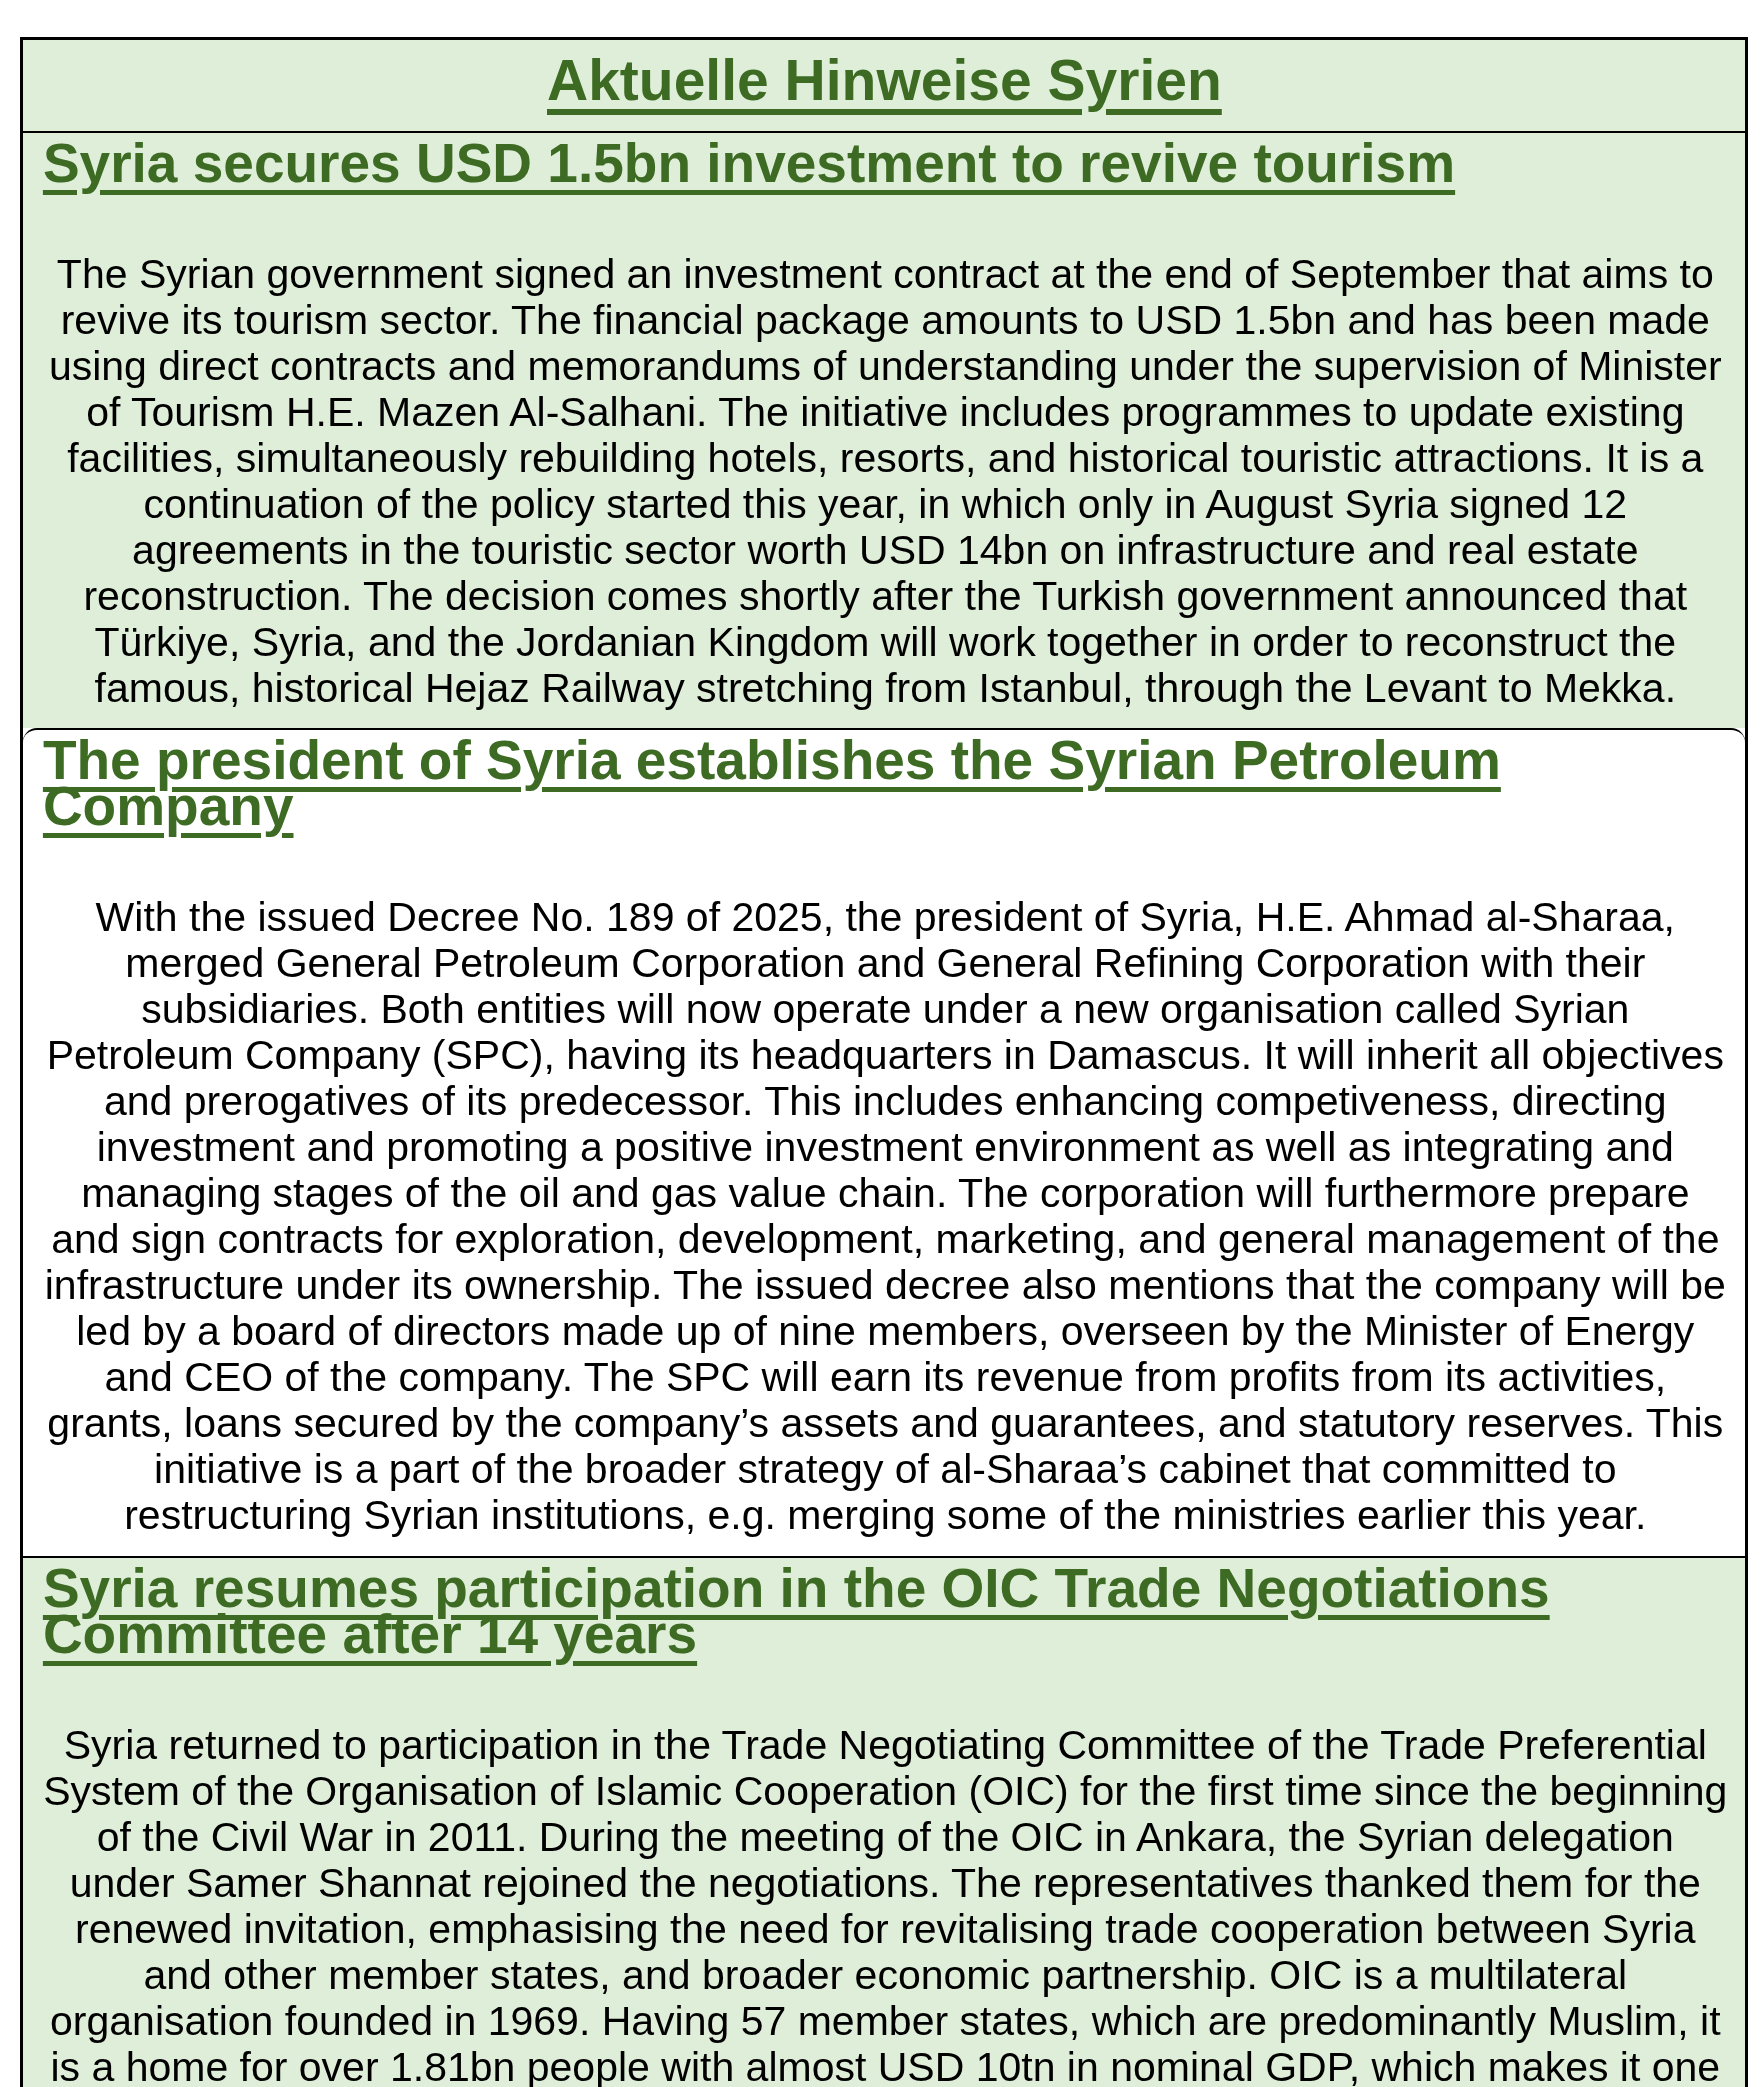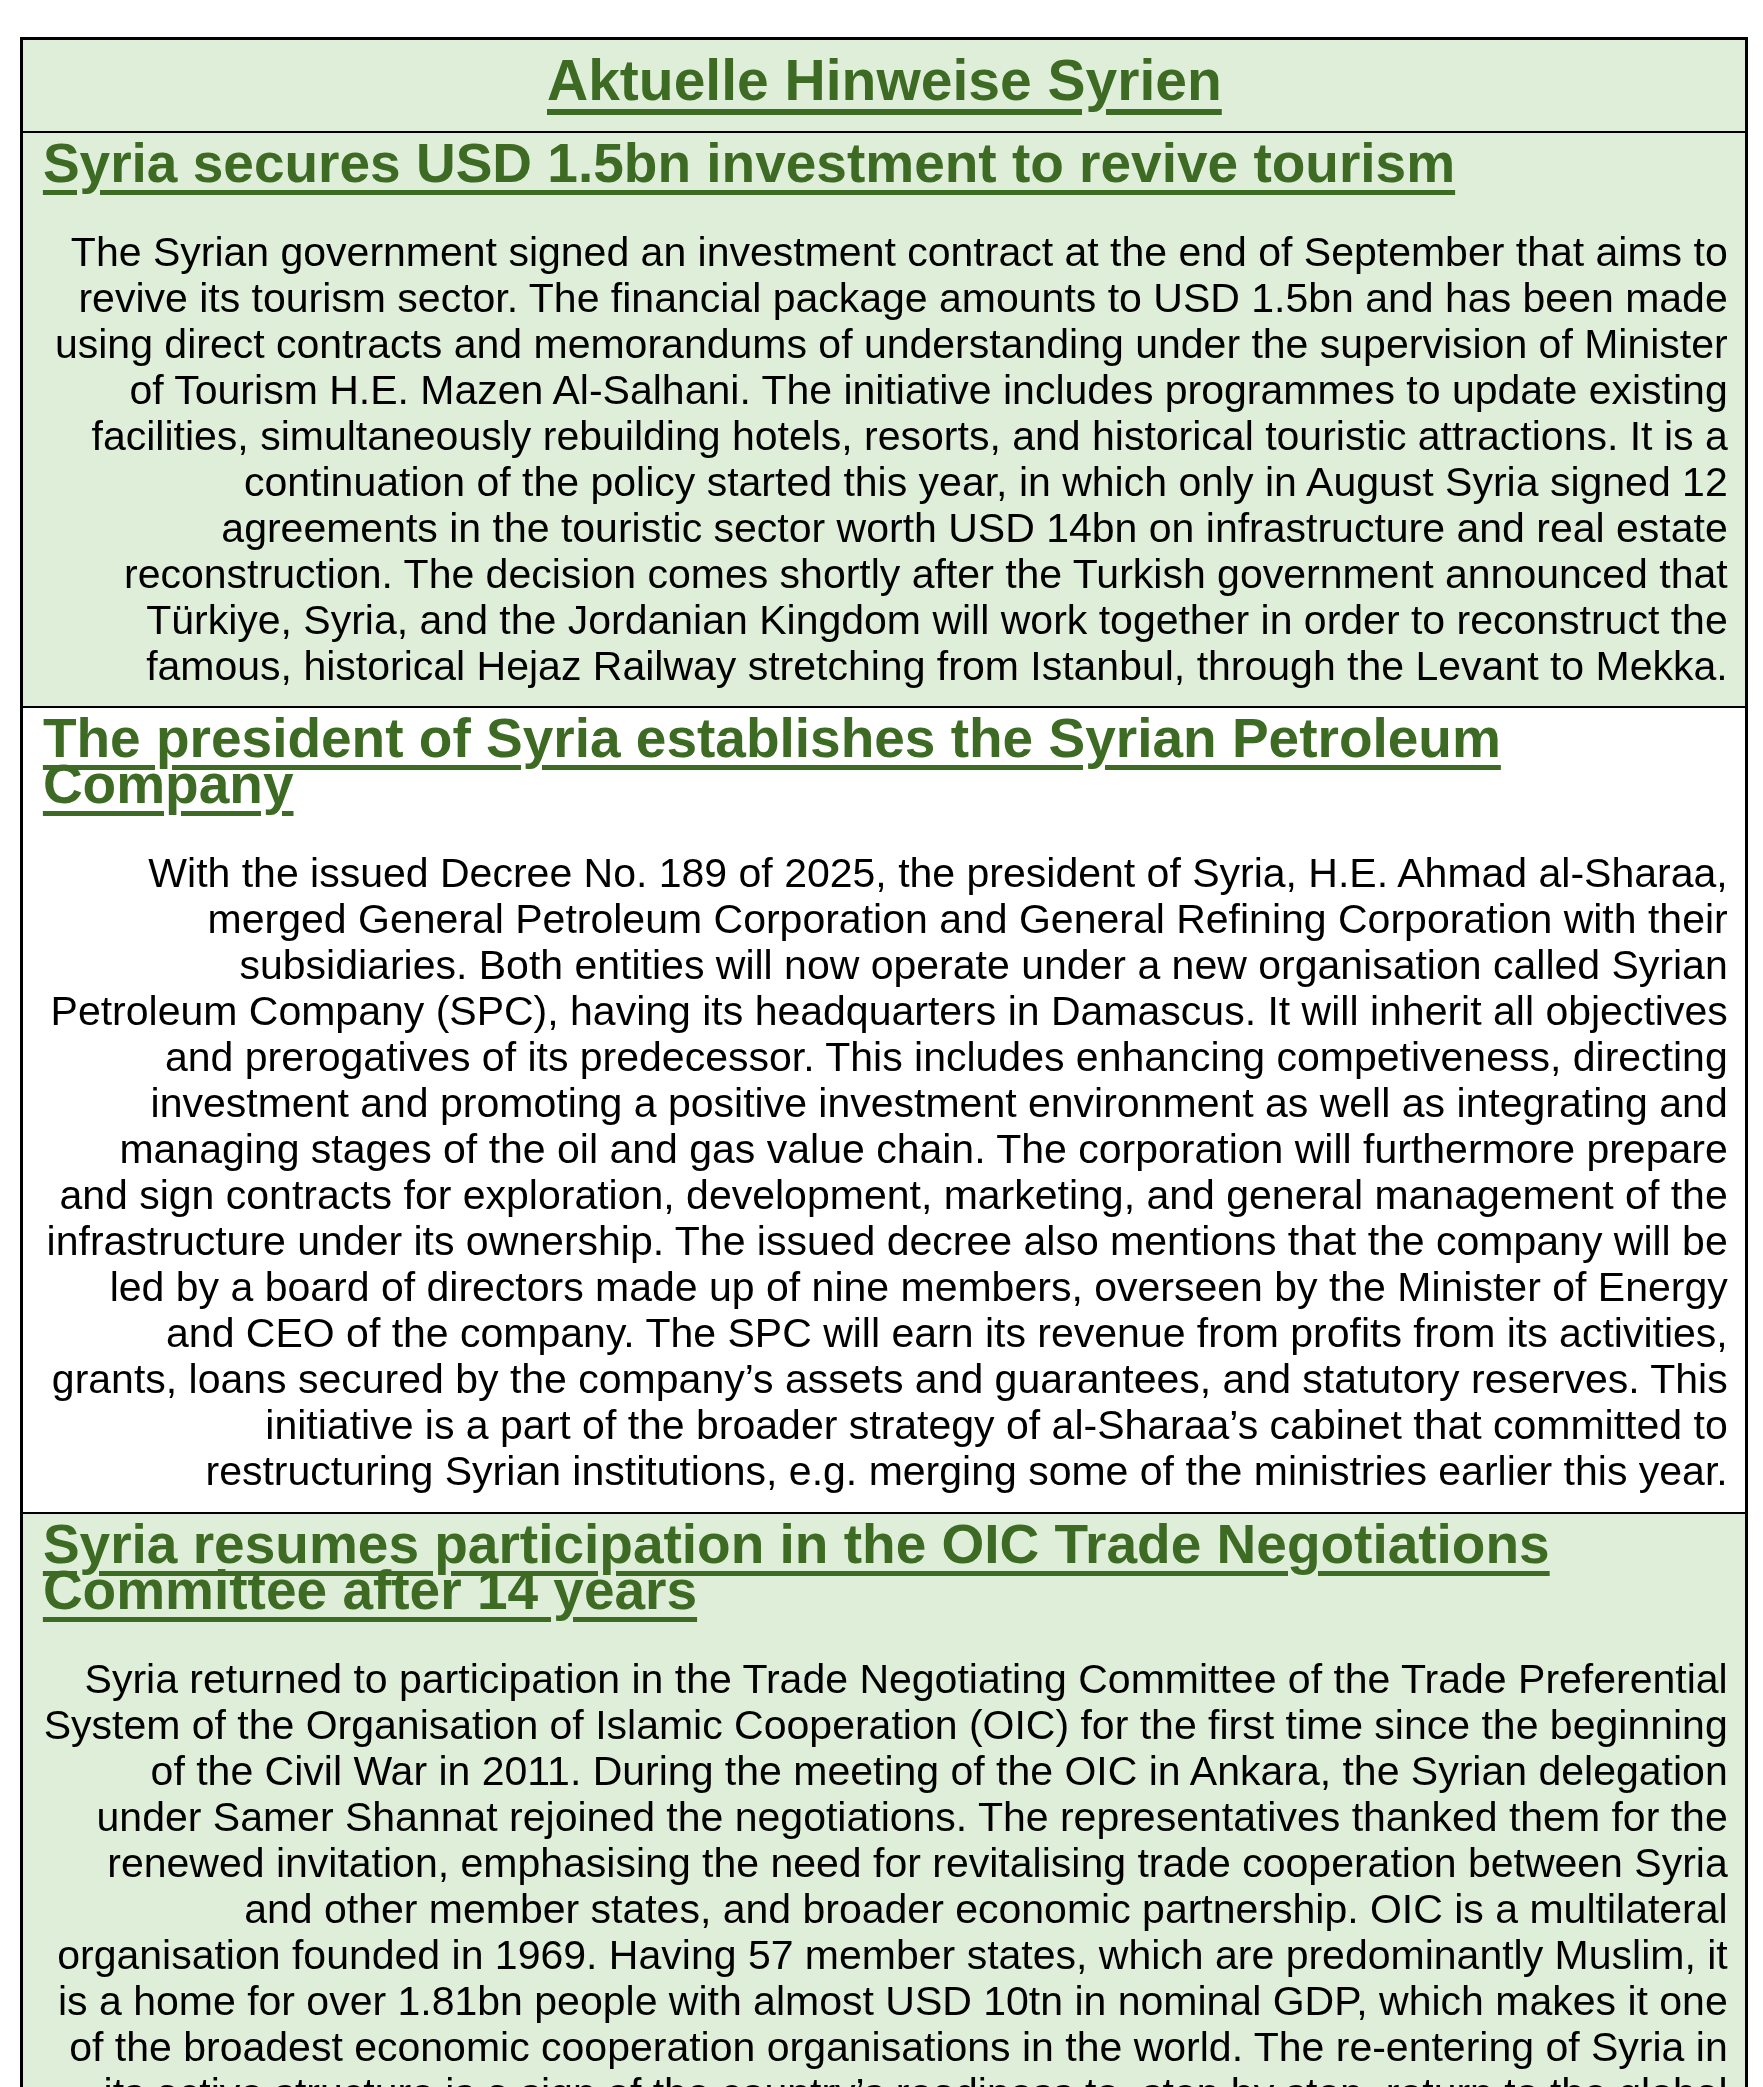--- a/index.html
+++ b/index.html
@@ -21,21 +21,21 @@
     width:1728px;
     border:3.5px solid var(--border-black);
     background:var(--cell-white);
   }
   .row{
     border-top:2.7px solid var(--border-black);
     padding:7px 17.7px 17.7px 19.5px;
   }
   .row:first-child{border-top:none;text-decoration:underline;}
   .row.bg-green{background:var(--cell-green);}
-  .row.bg-white{background:var(--cell-white);}
+  .row.bg-white{background:var(--cell-white);border-radius:14px;}
 
   .title-row{
     text-align:center;
     padding:7px 17.7px 17.7px 17.7px;
   }
   .doc-title{
     display:inline-block;
     font-size:57px;
     line-height:66px;
     font-weight:bold;
@@ -48,25 +48,25 @@
   .section-heading{
     font-size:55px;
     line-height:46px;
     font-weight:bold;
     color:var(--heading-green);
     text-decoration:underline;
     text-decoration-thickness:5.3px;
     text-underline-offset:8px;
   }
   .section-body{
-    margin-top:43px;
+    margin-top:65px;
     font-size:41px;
     line-height:46px;
     color:var(--body-text);
-    text-align:right;
+    text-align:center;
   }
 </style>
 </head>
 <body>
 
 <div class="doc-table">
 
   <div class="row bg-green title-row">
     <span class="doc-title">Aktuelle Hinweise Syrien</span>
   </div>

